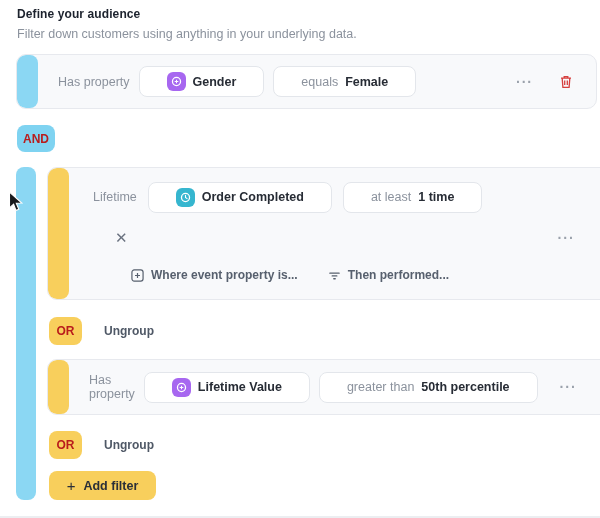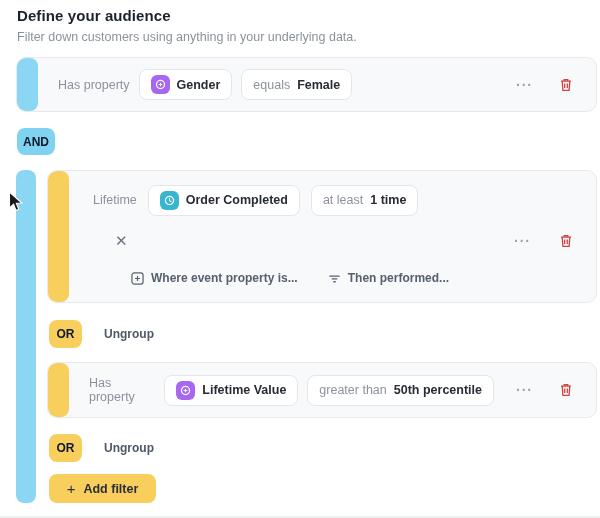--- a/index.html
+++ b/index.html
@@ -7,21 +7,21 @@
   body {
     width:600px; height:518px;
     font-family:"Liberation Sans", sans-serif;
     position:relative; overflow:hidden;
     color:#272c35;
   }
   .canvas { position:relative; width:600px; height:518px; }
 
   
   .header { padding:7px 0 0 17px; }
-  .title { font-size:15px; font-weight:700; color:#1c222d; letter-spacing:.1px; }
+  .title { font-size:12px; font-weight:700; color:#1c222d; letter-spacing:.1px; }
   .subtitle { font-size:12.5px; color:#8b929d; margin-top:6px; }
 
   
   .card {
     display:flex; align-items:stretch;
     background:#f8f9fb;
     border:1px solid #e7e9ee;
     border-radius:10px;
     overflow:hidden;
   }
@@ -36,21 +36,21 @@
   }
 
   .muted { color:#8b929d; }
   .strong { color:#272c35; font-weight:700; }
 
   .chip {
     display:inline-flex; align-items:center; gap:7px;
     background:#ffffff;
     border:1px solid #e3e6eb;
     border-radius:8px;
-    height:31px; padding:0 11px;
+    height:31px; padding:0 27px;
     font-size:12.5px; font-family:inherit;
     cursor:pointer; white-space:nowrap;
   }
   .chip-icon {
     width:19px; height:19px; border-radius:6px;
     display:inline-flex; align-items:center; justify-content:center;
     flex:0 0 19px;
   }
   .chip-icon.purple { background:#a767f0; }
   .chip-icon.teal { background:#36b6cf; }
@@ -63,21 +63,21 @@
   }
   .trash-btn {
     background:none; border:none; cursor:pointer;
     color:#d6403f; display:inline-flex; align-items:center;
     padding:2px; margin-left:12px;
   }
 
   
   .badge {
     display:inline-flex; align-items:center; justify-content:center;
-    font-weight:700; font-size:12px; color:#0f172a;
+    font-weight:700; font-size:12px; color:#b91c1c;
     border:none; border-radius:8px; cursor:pointer; font-family:inherit;
   }
   .and-badge { background:#7fd3f1; width:38px; height:27px; margin:16px 0 0 17px; }
 
   
   .group { display:flex; margin:15px 3px 0 16px; }
   .group-spine { width:20px; flex:0 0 20px; border-radius:8px; background:#8bd7f3; }
   .group-content { flex:1; margin-left:11px; display:flex; flex-direction:column; }
 
   .event-card { height:133px; }

